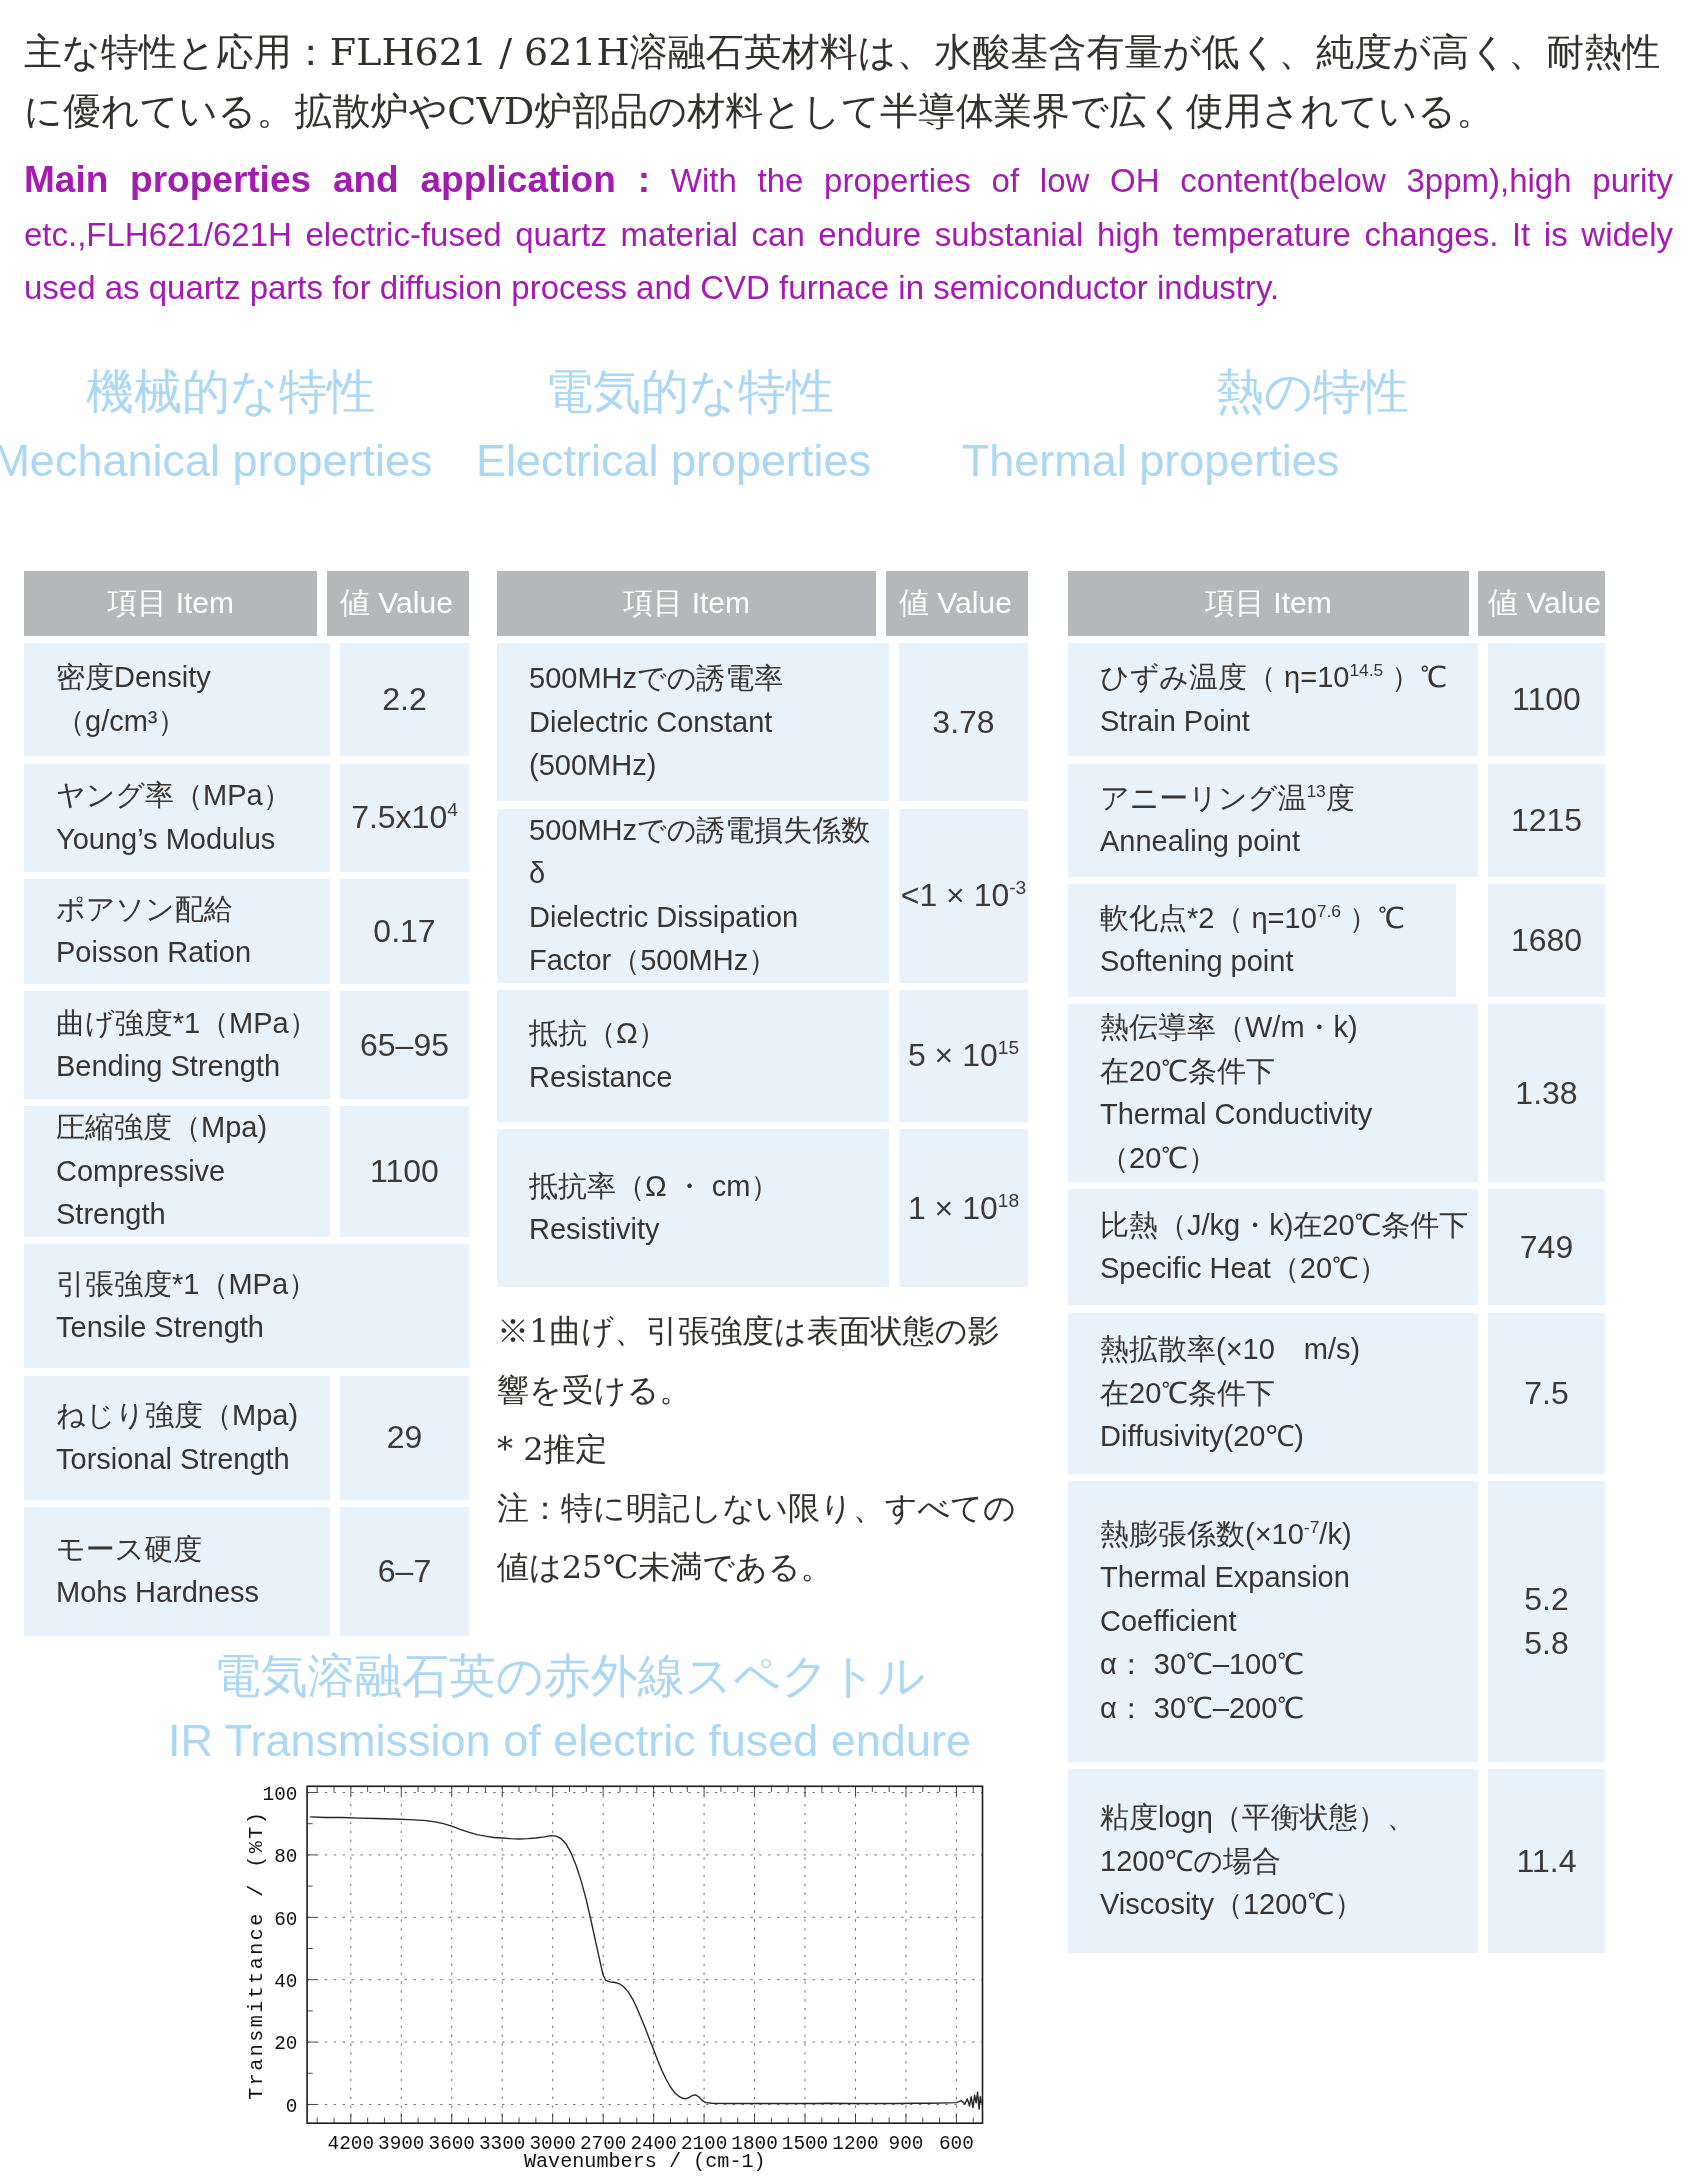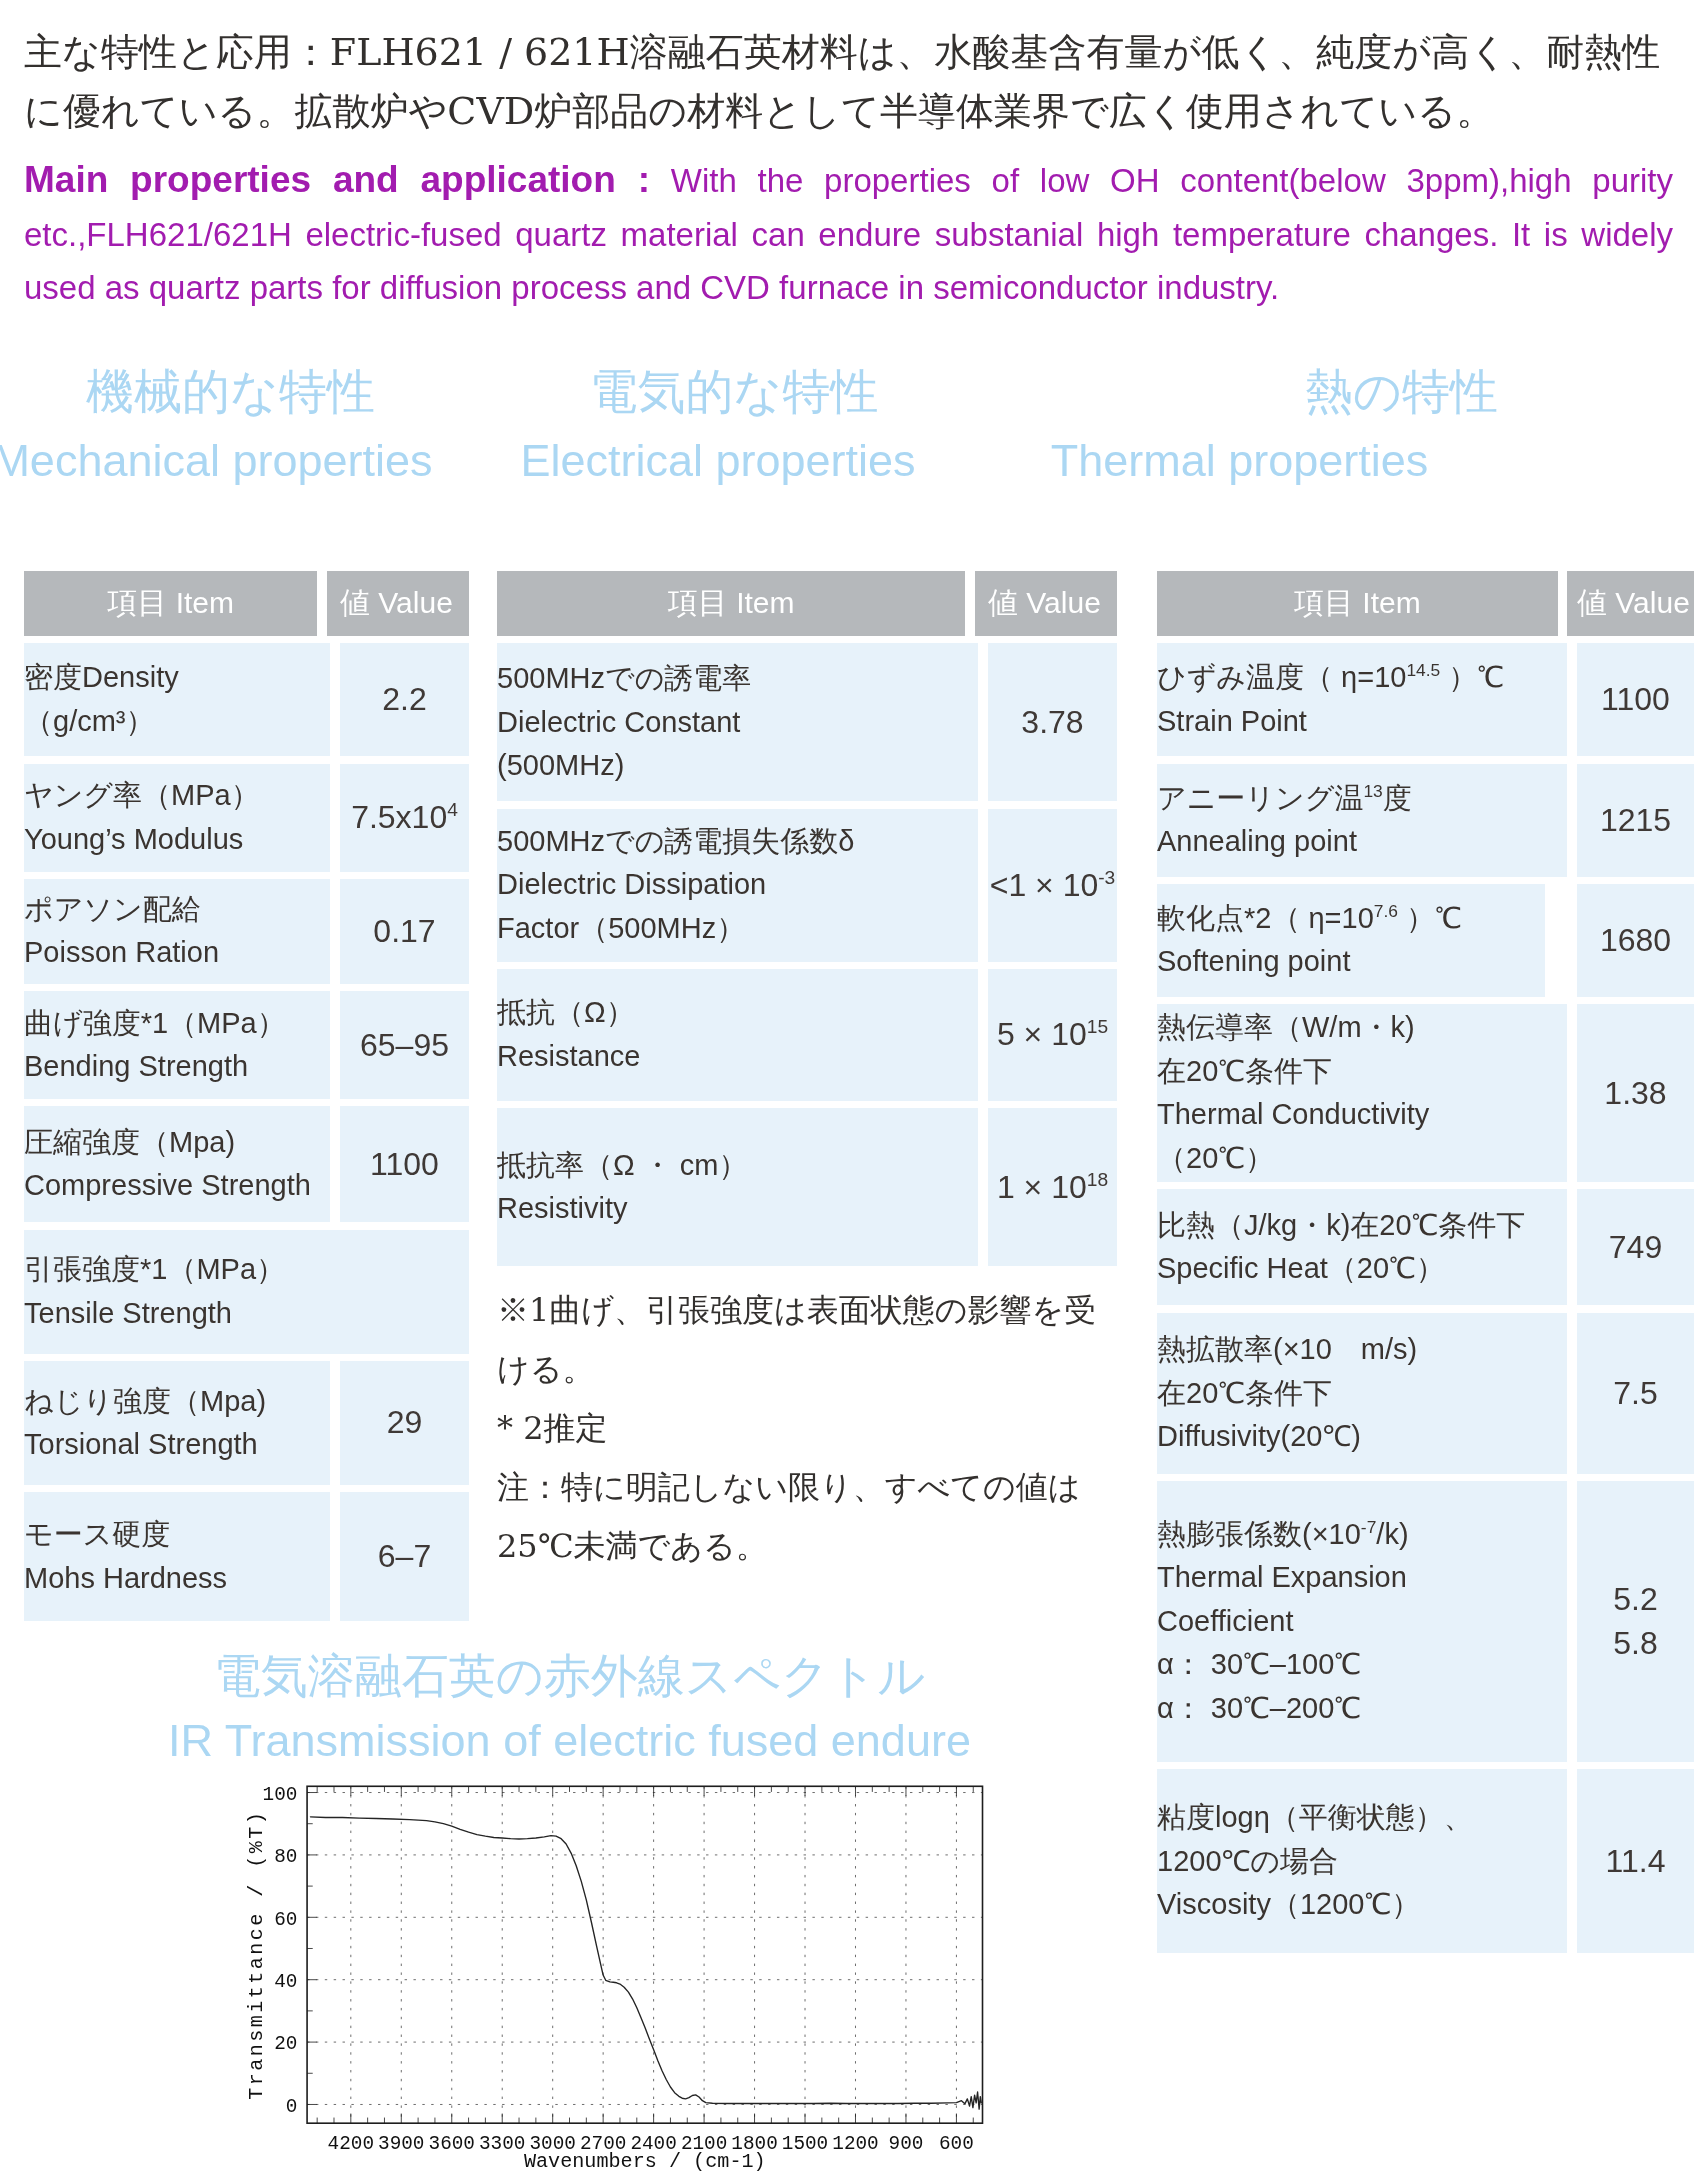--- a/index.html
+++ b/index.html
@@ -9,39 +9,39 @@
   
   .intro{position:absolute;top:23px;left:24px;width:1649px;}
   .intro-ja{font-family:"DejaVu Serif",serif;font-size:38px;line-height:1.56;margin:0;color:#33302e;letter-spacing:0px;}
   .intro-en{font-size:33px;line-height:1.6;text-align:justify;margin:8px 0 0 0;color:#a21caf;}
   .intro-en .lead{font-weight:700;font-size:37px;}
 
   
   .columns{position:absolute;top:355px;left:24px;width:1646px;display:flex;align-items:flex-start;}
   .col{flex:none;}
   .col-mech{width:445px;}
-  .col-elec{width:620px;margin-left:28px;}
+  .col-elec{width:531px;margin-left:28px;}
   .col-therm{width:537px;margin-left:40px;}
 
   .col-title-ja{margin:0;font-weight:400;font-size:48px;color:#abd7f3;text-align:center;height:73px;line-height:73px;position:relative;white-space:nowrap;}
   .col-title-en{margin:0;font-weight:400;font-size:45px;color:#abd7f3;text-align:center;height:66px;line-height:66px;position:relative;white-space:nowrap;}
   .col-mech .col-title-ja{left:-16px;} .col-mech .col-title-en{left:-34px;}
   .col-elec .col-title-ja{left:-73px;} .col-elec .col-title-en{left:-89px;}
   .col-therm .col-title-ja{left:-24px;} .col-therm .col-title-en{left:-186px;}
 
   .ptable{margin-top:77px;}
   .thead{display:flex;gap:9.7px;height:65px;}
   .th{display:flex;align-items:center;background:#b5b8bb;color:#ffffff;font-size:30px;}
   .th.item{flex:1;justify-content:center;}
   .th.value{width:129px;justify-content:flex-start;padding-left:13px;}
   .col-therm .th.value{width:117px;padding-left:9.7px;}
 
   .tr{display:flex;gap:9.7px;margin-top:7.3px;}
   .td{background:#e7f2fa;}
-  .td.item{flex:1;display:flex;align-items:center;padding-right:6.5px;}
+  .td.item{flex:1;display:flex;align-items:center;padding-left:32px;padding-right:6.5px;}
   .td.value{width:129px;display:flex;align-items:center;justify-content:center;}
   .col-therm .td.value{width:117px;}
   .cell{font-size:29px;line-height:1.5;color:#3a3430;}
   .vcell{font-size:32px;color:#3f3936;text-align:center;line-height:1.35;}
   sup{font-size:60%;vertical-align:super;line-height:0;}
 
   
   .col-mech  .tr:nth-child(1){min-height:113px;} .col-mech .tr:nth-child(2){min-height:108px;}
   .col-mech  .tr:nth-child(3){min-height:105px;} .col-mech .tr:nth-child(4){min-height:108px;}
   .col-mech  .tr:nth-child(5){min-height:116px;} .col-mech .tr:nth-child(6){min-height:124px;}

